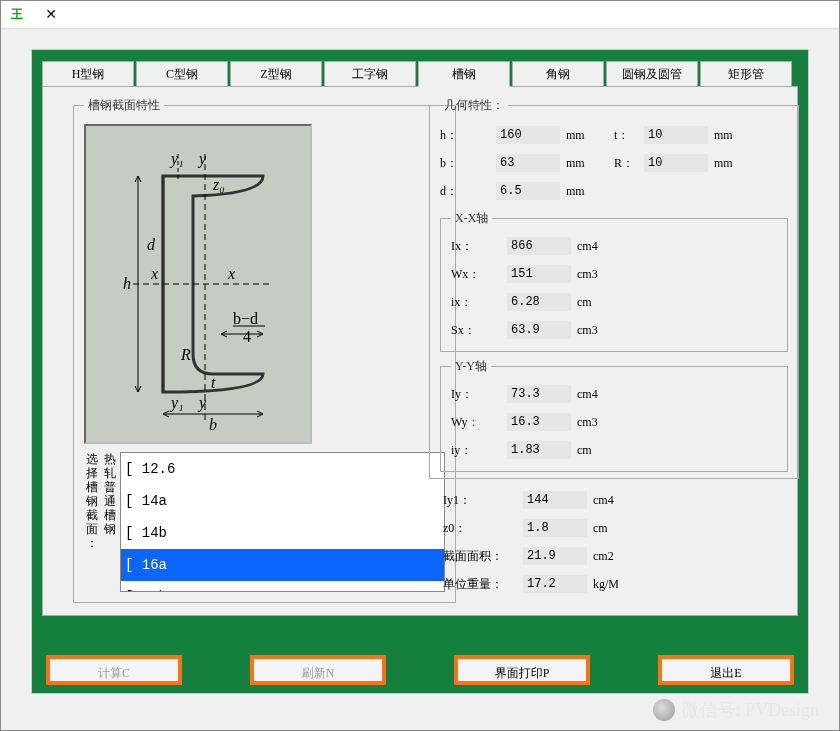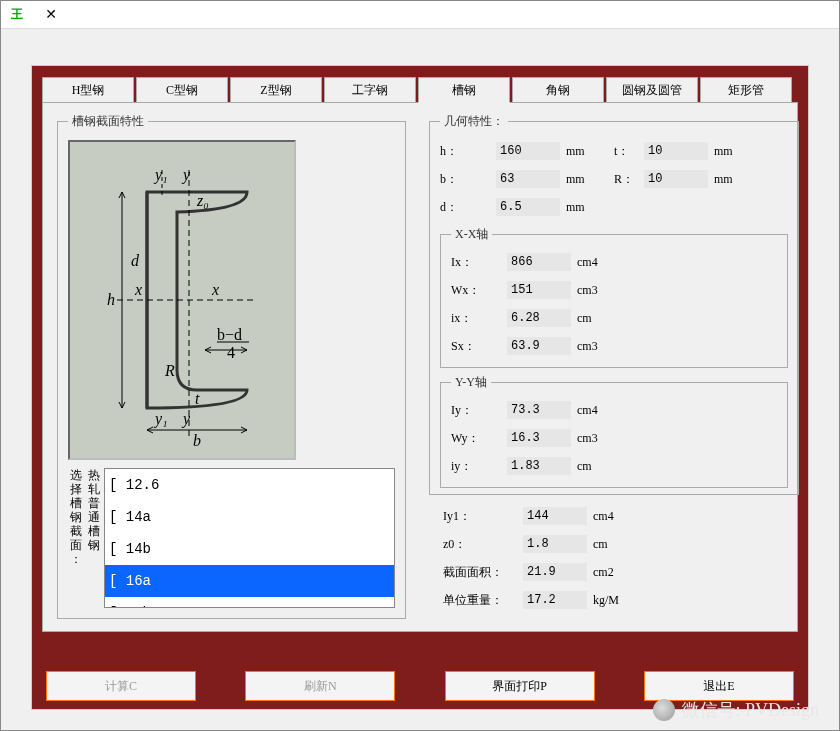--- a/index.html
+++ b/index.html
@@ -44,24 +44,23 @@
   }
   .content {
     position: absolute;
     top: 28px; left: 0; right: 0; bottom: 0;
     padding: 20px 30px;
     background: #f0f0f0;
   }
   .outer-panel {
     height: 645px;
     border: 1px solid #ccc;
-    background: #7f1d1d;
+    background: #15803d;
     position: relative;
     padding: 6px 10px 10px 10px;
-    margin-top: 16px;
   }
   .tabstrip {
     display: flex;
     height: 26px;
     margin-top: 4px;
   }
   .tab {
     border: 1px solid #aaa;
     border-bottom: none;
     padding: 4px 0;
@@ -88,22 +87,22 @@
     padding: 10px 14px;
   }
   fieldset {
     border: 1px solid #aaa;
     margin: 0;
     padding: 6px 10px;
   }
   legend { padding: 0 4px; color: #333; }
   .left-col {
     position: absolute;
-    left: 14px; top: 10px;
-    width: 349px;
+    left: 30px; top: 10px;
+    width: 383px;
   }
   .right-col {
     position: absolute;
     left: 386px; top: 10px;
     width: 370px;
   }
   .diagram-box {
     width: 228px; height: 320px;
     background: #c6ccc1;
     border: 2px inset #bbb;
@@ -161,22 +160,22 @@
   .punit { width: 48px; }
   .sub-fs { margin-top: 6px; padding: 4px 10px 6px 10px; }
   .extra-rows { margin-top: 8px; padding-left: 14px; }
   .button-row {
     position: absolute;
     left: 14px; right: 14px; bottom: 8px;
     display: flex;
     justify-content: space-between;
   }
   .btn {
-    width: 150px; height: 30px;
-    border: 1px solid #f97316;
+    width: 136px; height: 30px;
+    border: 4px solid #f97316;
     background: #f4f4f4;
     text-align: center;
     line-height: 28px;
     cursor: pointer;
   }
   .btn.disabled { color: #999; cursor: default; }
   .footer {
     position: absolute;
     right: 20px;
     bottom: 8px;

